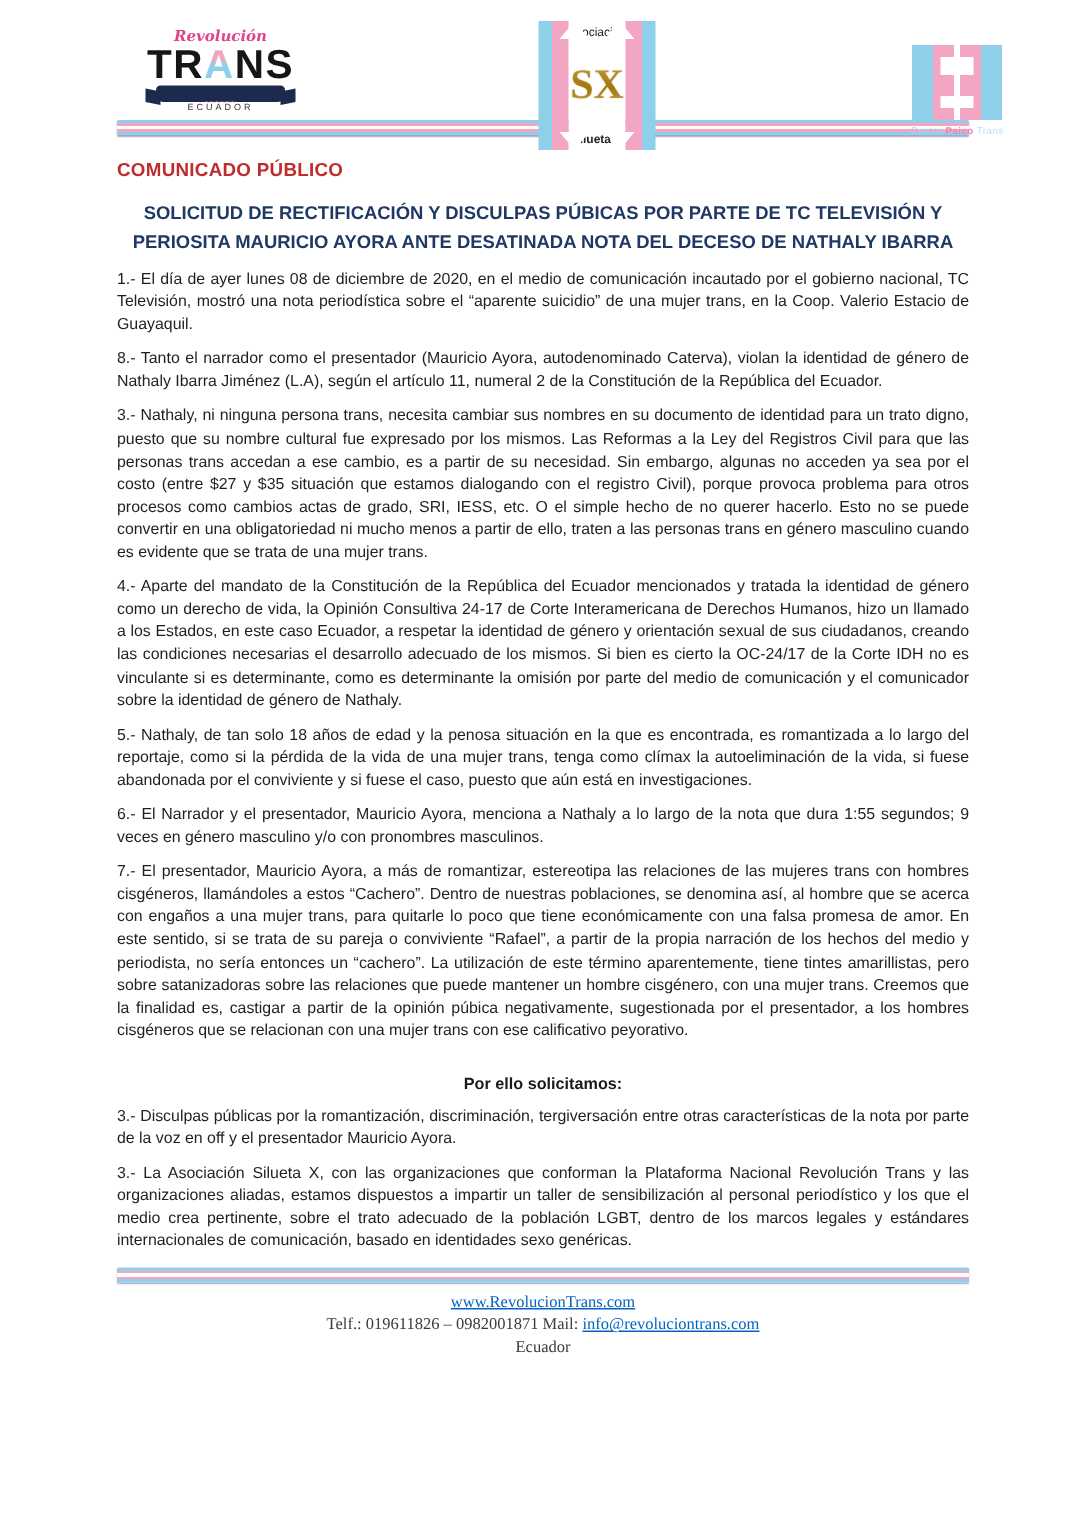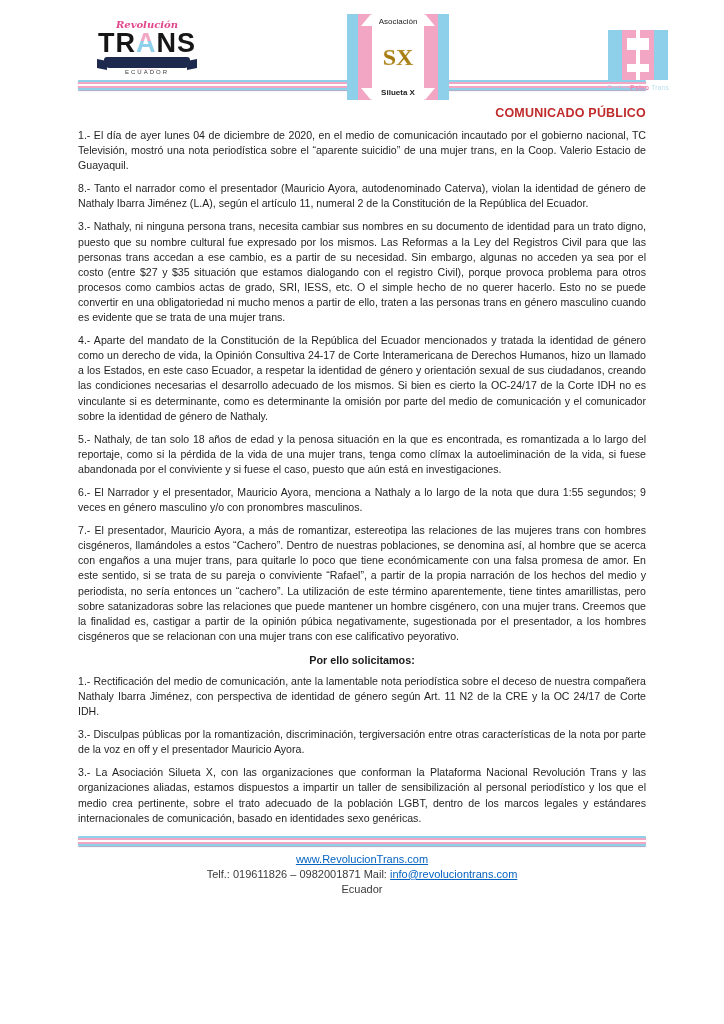--- a/index.html
+++ b/index.html
@@ -22,28 +22,28 @@
       -webkit-background-clip:text; background-clip:text; color:transparent; font-weight:900; }
   .ribbon { margin:1px auto 1px; width:86px; height:11px; background:#1d2a4d;
             border-radius:3px 3px 5px 5px; position:relative; }
   .ribbon::before, .ribbon::after { content:""; position:absolute; top:3px; width:10px; height:9px;
             background:#1d2a4d; transform:skewY(12deg); }
   .ribbon::before { left:-7px; } .ribbon::after { right:-7px; transform:skewY(-12deg); }
   .ribbon .squiggle { color:#e8b7cd; font-size:6px; line-height:11px; font-style:italic; }
   .logo-left .country { font-size:6px; letter-spacing:2px; color:#3a3a3a; margin-top:1px; }
 
   
-  .logo-center { width:102px; height:86px; display:flex; position:relative; }
+  .logo-center { width:78px; height:86px; display:flex; position:relative; }
   .lc-bar { height:100%; }
   .lc-blue { width:11px; background:#8ecfe9; }
   .lc-pink { width:14px; background:#f2a6c4; position:relative; }
   .lc-mid  { flex:1; background:#fff; display:flex; flex-direction:column; align-items:center;
              justify-content:space-between; padding:3px 0; }
   .lc-top-label { font-size:8px; color:#222; }
-  .lc-sx { font-family:"Liberation Serif", serif; font-weight:bold; font-size:24px; line-height:36px;
+  .lc-sx { font-family:"Liberation Serif", serif; font-weight:bold; font-size:28px; line-height:36px;
            background:linear-gradient(180deg,#e8c766 0%, #b8860b 55%, #f3e3a0 100%);
            -webkit-background-clip:text; background-clip:text; color:transparent;
            text-shadow:0 0 1px rgba(120,90,10,.35); }
   .lc-bottom-label { font-size:8px; color:#222;font-weight:bold; }
   .arrow-up { position:absolute; top:0; width:0; height:0;
               border-left:10px solid transparent; border-right:10px solid transparent;
               border-bottom:12px solid #ffffff; }
   .arrow-down { position:absolute; bottom:0; width:0; height:0;
               border-left:10px solid transparent; border-right:10px solid transparent;
               border-top:12px solid #ffffff; }
@@ -71,29 +71,29 @@
         #f2a6c4 20%, #f2a6c4 38%,
         #fdfdfd 38%, #fdfdfd 62%,
         #f2a6c4 62%, #f2a6c4 80%,
         #8ecfe9 80%, #8ecfe9 100%);
       box-shadow:0 1px 1px rgba(60,60,120,.45); border-radius:1px; }
   .flag-divider.top { margin-top:-8px; }
   .flag-divider.bottom { margin-top:10px; }
 
   
   .doc { padding:0 78px; }
-  .doc-title { text-align:right; color:#c02b2b; font-weight:bold; font-size:12.5px;
+  .doc-title { text-align:left; color:#c02b2b; font-weight:bold; font-size:12.5px;
                margin-top:16px; letter-spacing:.2px; }
   .doc-subtitle { text-align:center; color:#1f3864; font-weight:bold; font-size:12.3px;
                   line-height:19px; margin-top:13px; padding:0 4px; }
   .para { font-size:10.6px; line-height:15.1px; text-align:justify; margin-top:8px; color:#1f1f1f; }
-  .requests-heading { text-align:center; font-weight:bold; font-size:10.8px; margin-top:10px; color:#1a1a1a; }
+  .requests-heading { text-align:center; font-weight:bold; font-size:10.8px; margin-top:22px; color:#1a1a1a; }
 
   
-  .footer { text-align:center; font-size:11px; line-height:15px; color:#3a3a3a; margin-top:6px; }
+  .footer { text-align:center; font-size:11px; line-height:15px; color:#3a3a3a; margin-top:6px;font-family:Liberation Serif, serif; }
   .footer a, .link { color:#0563c1; text-decoration:underline; cursor:pointer; }
 </style>
 </head>
 <body>
 
 <div class="page">
 
   <div class="header">
 
     <div class="logo-left">
@@ -134,32 +134,32 @@
         <div class="lr-bar lr-blue"></div>
       </div>
       <div class="lr-caption"><span class="c1">Centro</span> <span class="c2">Psico</span> <span class="c3">Trans</span></div>
     </div>
   </div>
 
   <div class="flag-divider top"></div>
 
   <div class="doc">
     <div class="doc-title">COMUNICADO PÚBLICO</div>
+    <div class="doc-subtitle">SOLICITUD DE RECTIFICACIÓN Y DISCULPAS PÚBICAS POR PARTE DE TC TELEVISIÓN Y PERIOSITA MAURICIO AYORA ANTE DESATINADA NOTA DEL DECESO DE NATHALY IBARRA</div>
 
-    <p class="para">1.- El día de ayer lunes 04 de diciembre de 2020, en el medio de comunicación incautado por el gobierno nacional, TC Televisión, mostró una nota periodística sobre el “aparente suicidio” de una mujer trans, en la Coop. Valerio Estacio de Guayaquil.</p>
+    <p class="para">1.- El día de ayer lunes 08 de diciembre de 2020, en el medio de comunicación incautado por el gobierno nacional, TC Televisión, mostró una nota periodística sobre el “aparente suicidio” de una mujer trans, en la Coop. Valerio Estacio de Guayaquil.</p>
     <p class="para">8.- Tanto el narrador como el presentador (Mauricio Ayora, autodenominado Caterva), violan la identidad de género de Nathaly Ibarra Jiménez (L.A), según el artículo 11, numeral 2 de la Constitución de la República del Ecuador.</p>
     <p class="para">3.- Nathaly, ni ninguna persona trans, necesita cambiar sus nombres en su documento de identidad para un trato digno, puesto que su nombre cultural fue expresado por los mismos. Las Reformas a la Ley del Registros Civil para que las personas trans accedan a ese cambio, es a partir de su necesidad. Sin embargo, algunas no acceden ya sea por el costo (entre $27 y $35 situación que estamos dialogando con el registro Civil), porque provoca problema para otros procesos como cambios actas de grado, SRI, IESS, etc. O el simple hecho de no querer hacerlo. Esto no se puede convertir en una obligatoriedad ni mucho menos a partir de ello, traten a las personas trans en género masculino cuando es evidente que se trata de una mujer trans.</p>
     <p class="para">4.- Aparte del mandato de la Constitución de la República del Ecuador mencionados y tratada la identidad de género como un derecho de vida, la Opinión Consultiva 24-17 de Corte Interamericana de Derechos Humanos, hizo un llamado a los Estados, en este caso Ecuador, a respetar la identidad de género y orientación sexual de sus ciudadanos, creando las condiciones necesarias el desarrollo adecuado de los mismos. Si bien es cierto la OC-24/17 de la Corte IDH no es vinculante si es determinante, como es determinante la omisión por parte del medio de comunicación y el comunicador sobre la identidad de género de Nathaly.</p>
     <p class="para">5.- Nathaly, de tan solo 18 años de edad y la penosa situación en la que es encontrada, es romantizada a lo largo del reportaje, como si la pérdida de la vida de una mujer trans, tenga como clímax la autoeliminación de la vida, si fuese abandonada por el conviviente y si fuese el caso, puesto que aún está en investigaciones.</p>
     <p class="para">6.- El Narrador y el presentador, Mauricio Ayora, menciona a Nathaly a lo largo de la nota que dura 1:55 segundos; 9 veces en género masculino y/o con pronombres masculinos.</p>
     <p class="para">7.-  El presentador, Mauricio Ayora, a más de romantizar, estereotipa las relaciones de las mujeres trans con hombres cisgéneros, llamándoles a estos “Cachero”. Dentro de nuestras poblaciones, se denomina así, al hombre que se acerca con engaños a una mujer trans, para quitarle lo poco que tiene económicamente con una falsa promesa de amor. En este sentido, si se trata de su pareja o conviviente “Rafael”, a partir de la propia narración de los hechos del medio y periodista, no sería entonces un “cachero”. La utilización de este término aparentemente, tiene tintes amarillistas, pero sobre satanizadoras sobre las relaciones que puede mantener un hombre cisgénero, con una mujer trans. Creemos que la finalidad es, castigar a partir de la opinión púbica negativamente, sugestionada por el presentador, a los hombres cisgéneros que se relacionan con una mujer trans con ese calificativo peyorativo.</p>
 
     <div class="requests-heading">Por ello solicitamos:</div>
 
-    <p class="para">1.- Rectificación del medio de comunicación, ante la lamentable nota periodística sobre el deceso de nuestra compañera Nathaly Ibarra Jiménez, con perspectiva de identidad de género según Art. 11 N2 de la CRE y la OC 24/17 de Corte IDH.</p>
     <p class="para">3.- Disculpas públicas por la romantización, discriminación, tergiversación entre otras características de la nota por parte de la voz en off y el presentador Mauricio Ayora.</p>
     <p class="para">3.- La Asociación Silueta X, con las organizaciones que conforman la Plataforma Nacional Revolución Trans y las organizaciones aliadas, estamos dispuestos a impartir un taller de sensibilización al personal periodístico y los que el medio crea pertinente, sobre el trato adecuado de la población LGBT, dentro de los marcos legales y estándares internacionales de comunicación, basado en identidades sexo genéricas.</p>
   </div>
 
   <div class="flag-divider bottom"></div>
 
   <div class="footer">
     <div><a class="link">www.RevolucionTrans.com</a></div>
     <div><span>Telf.: 019611826 – 0982001871 Mail: </span><a class="link">info@revoluciontrans.com</a></div>
     <div>Ecuador</div>

